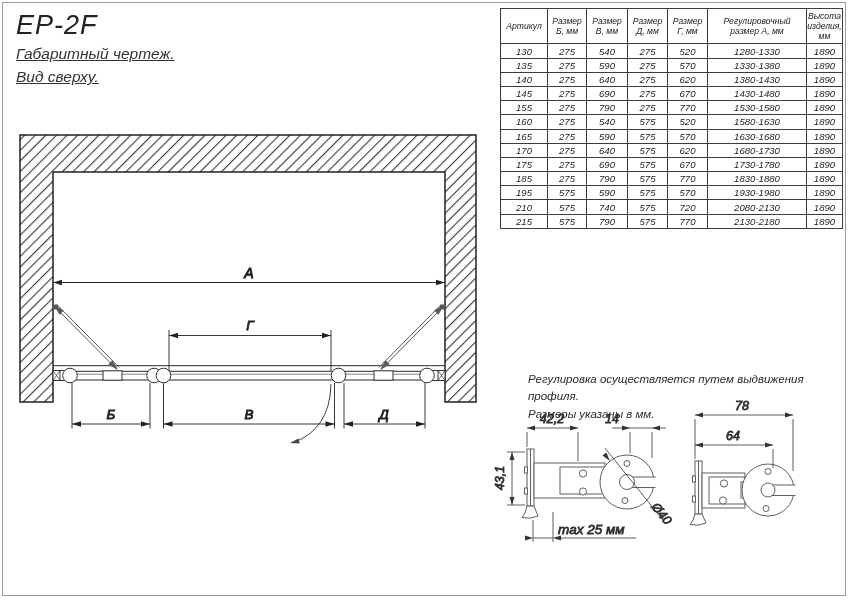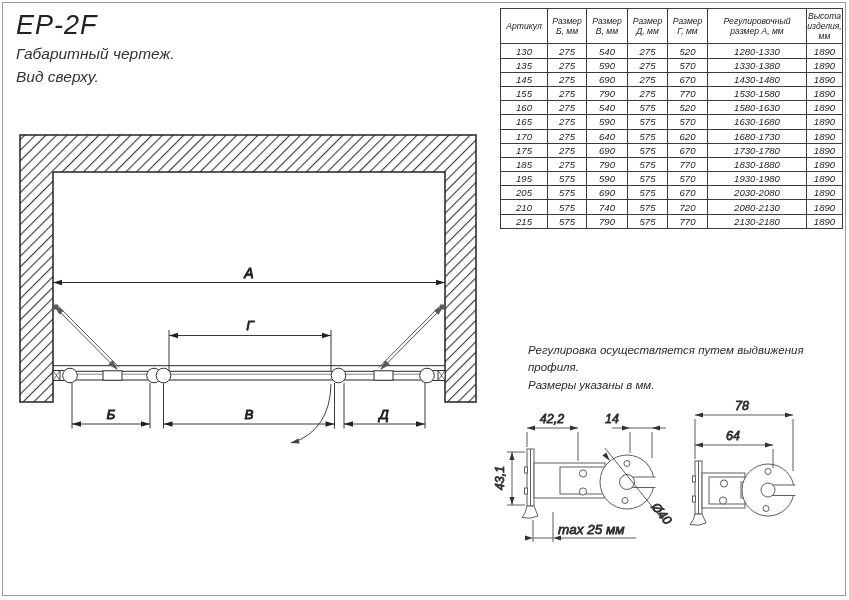--- a/index.html
+++ b/index.html
@@ -5,27 +5,27 @@
   * { margin:0; padding:0; box-sizing:border-box; }
   html,body { background:#fff; }
   .page {
     position:relative; width:849px; height:600px; background:#fff;
     font-family:"Liberation Sans", sans-serif; color:#1a1a1a; overflow:hidden;
   }
   .page-border { position:absolute; left:2px; top:2px; right:3px; bottom:4px;
     border:1px solid #9a9a9a; pointer-events:none; }
   .title-block { position:absolute; left:16px; top:10px; font-style:italic; }
   .title-block h1 { font-size:27px; font-weight:normal; font-style:italic; letter-spacing:1px; color:#222; }
-  .title-block .sub { font-size:15.5px; color:#333; margin-top:3px; line-height:1.32; }
+  .title-block .sub { font-size:15.5px; color:#333; margin-top:3px; line-height:1.32;text-decoration:underline; }
   table.spec { position:absolute; left:500px; top:8px; border-collapse:collapse;
     table-layout:fixed; font-style:italic; }
   table.spec th, table.spec td { border:1px solid #3c3c3c; text-align:center; vertical-align:middle; }
   table.spec th { font-weight:normal; font-size:8.6px; line-height:1.18; padding:2px 0; white-space:pre-line; color:#222; }
   table.spec td { font-size:9.6px; height:14.2px; padding:0; color:#1d1d1d; }
-  .note { position:absolute; left:528px; top:342px; font-style:italic; font-size:11.5px;
+  .note { position:absolute; left:528px; top:371px; font-style:italic; font-size:11.5px;
     line-height:1.5; color:#2a2a2a; }
   svg { position:absolute; left:0; top:0; }
   svg text { font-family:"Liberation Sans", sans-serif; font-style:italic; fill:#1d1d1d; }
 </style>
 </head>
 <body>
 
 <div class="page">
   <div class="page-border"></div>
 
@@ -76,20 +76,29 @@
         <tr>
           <td>135</td>
           <td>275</td>
           <td>590</td>
           <td>275</td>
           <td>570</td>
           <td>1330-1380</td>
           <td>1890</td>
         </tr>
         <tr>
+          <td>140</td>
+          <td>275</td>
+          <td>640</td>
+          <td>275</td>
+          <td>620</td>
+          <td>1380-1430</td>
+          <td>1890</td>
+        </tr>
+        <tr>
           <td>145</td>
           <td>275</td>
           <td>690</td>
           <td>275</td>
           <td>670</td>
           <td>1430-1480</td>
           <td>1890</td>
         </tr>
         <tr>
           <td>155</td>
@@ -145,29 +154,20 @@
           <td>1830-1880</td>
           <td>1890</td>
         </tr>
         <tr>
           <td>195</td>
           <td>575</td>
           <td>590</td>
           <td>575</td>
           <td>570</td>
           <td>1930-1980</td>
-          <td>1890</td>
-        </tr>
-        <tr>
-          <td>205</td>
-          <td>575</td>
-          <td>690</td>
-          <td>575</td>
-          <td>670</td>
-          <td>2030-2080</td>
           <td>1890</td>
         </tr>
         <tr>
           <td>210</td>
           <td>575</td>
           <td>740</td>
           <td>575</td>
           <td>720</td>
           <td>2080-2130</td>
           <td>1890</td>

